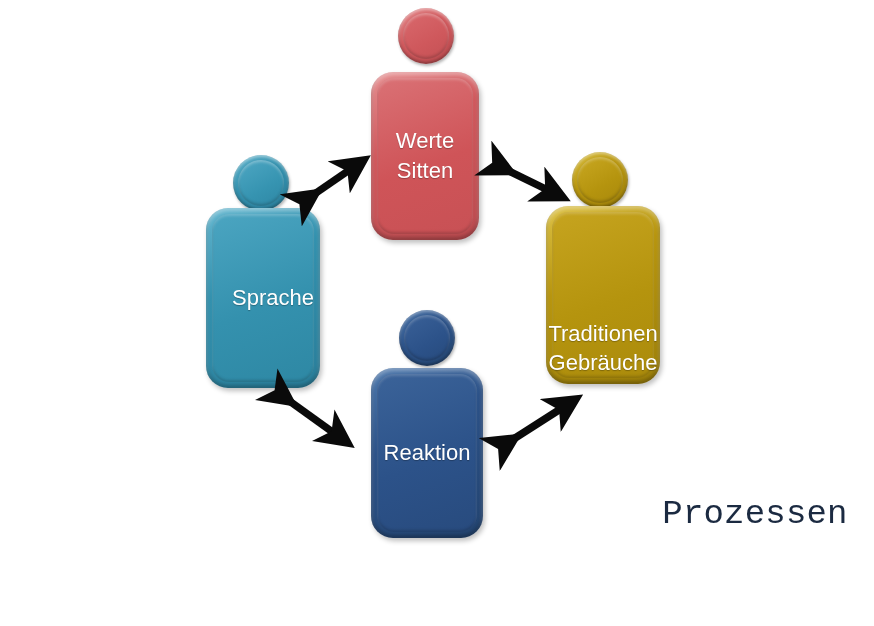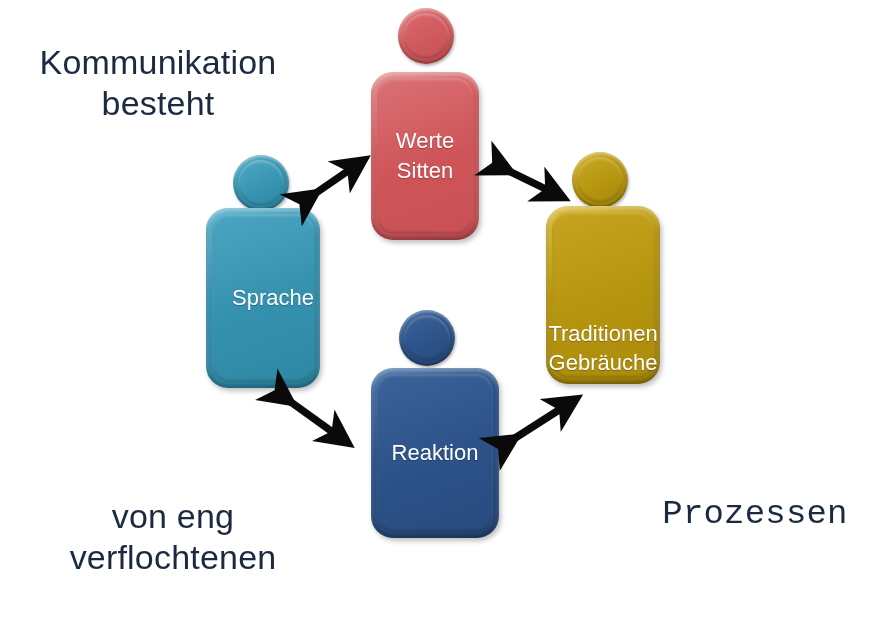--- a/index.html
+++ b/index.html
@@ -127,26 +127,22 @@
     position: absolute;
     inset: 0;
     pointer-events: none;
   }
 </style>
 </head>
 <body>
 
 <div id="canvas">
 
-  <div class="caption tl">Kommunikation
-besteht</div>
-
-
-  <div class="caption bl">von eng
-verflochtenen</div>
+
+
 
   <div class="caption br">Prozessen</div>
 
   <div class="reflection fig-teal" style="left:206px; top:388px; width:114px; height:92px;"></div>
   <div class="reflection fig-red" style="left:371px; top:240px; width:108px; height:90px;"></div>
   <div class="reflection fig-gold" style="left:546px; top:384px; width:114px; height:92px;"></div>
   <div class="reflection fig-navy" style="left:371px; top:538px; width:108px; height:90px;"></div>
 
   <div class="figure fig-teal">
     <div class="head" style="left:233px; top:155px; width:56px; height:56px;">
@@ -180,21 +176,21 @@
         <span class="body-label">Traditionen
 Gebräuche</span>
       </div>
     </div>
   </div>
 
   <div class="figure fig-navy">
     <div class="head" style="left:399px; top:310px; width:56px; height:56px;">
       <div class="head-inner"></div>
     </div>
-    <div class="body" style="left:371px; top:368px; width:128px; height:170px;">
+    <div class="body" style="left:371px; top:368px; width:112px; height:170px;">
       <div class="body-inner">
         <span class="body-label">Reaktion</span>
       </div>
     </div>
   </div>
 
   <svg class="arrow-layer" width="874" height="626" viewBox="0 0 874 626">
     <defs>
       <marker id="ah" markerWidth="5.2" markerHeight="5.2" refX="3.6" refY="2.6" orient="auto" markerUnits="strokeWidth">
         <path d="M0,0 L5.2,2.6 L0,5.2 L1.4,2.6 Z" fill="#0a0a0a"></path>

